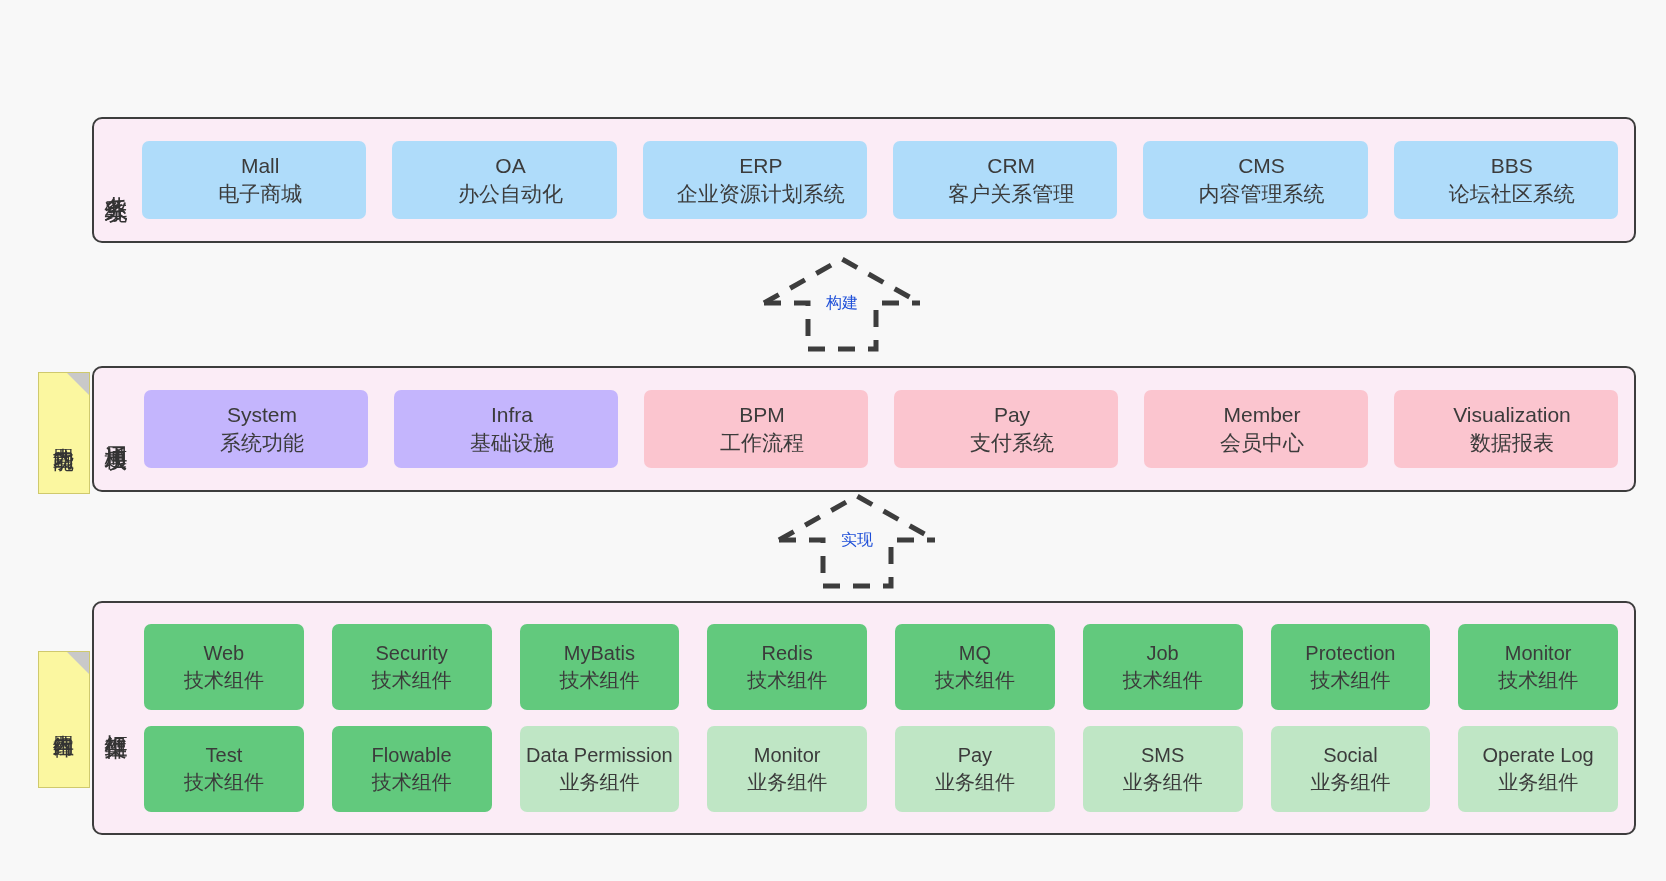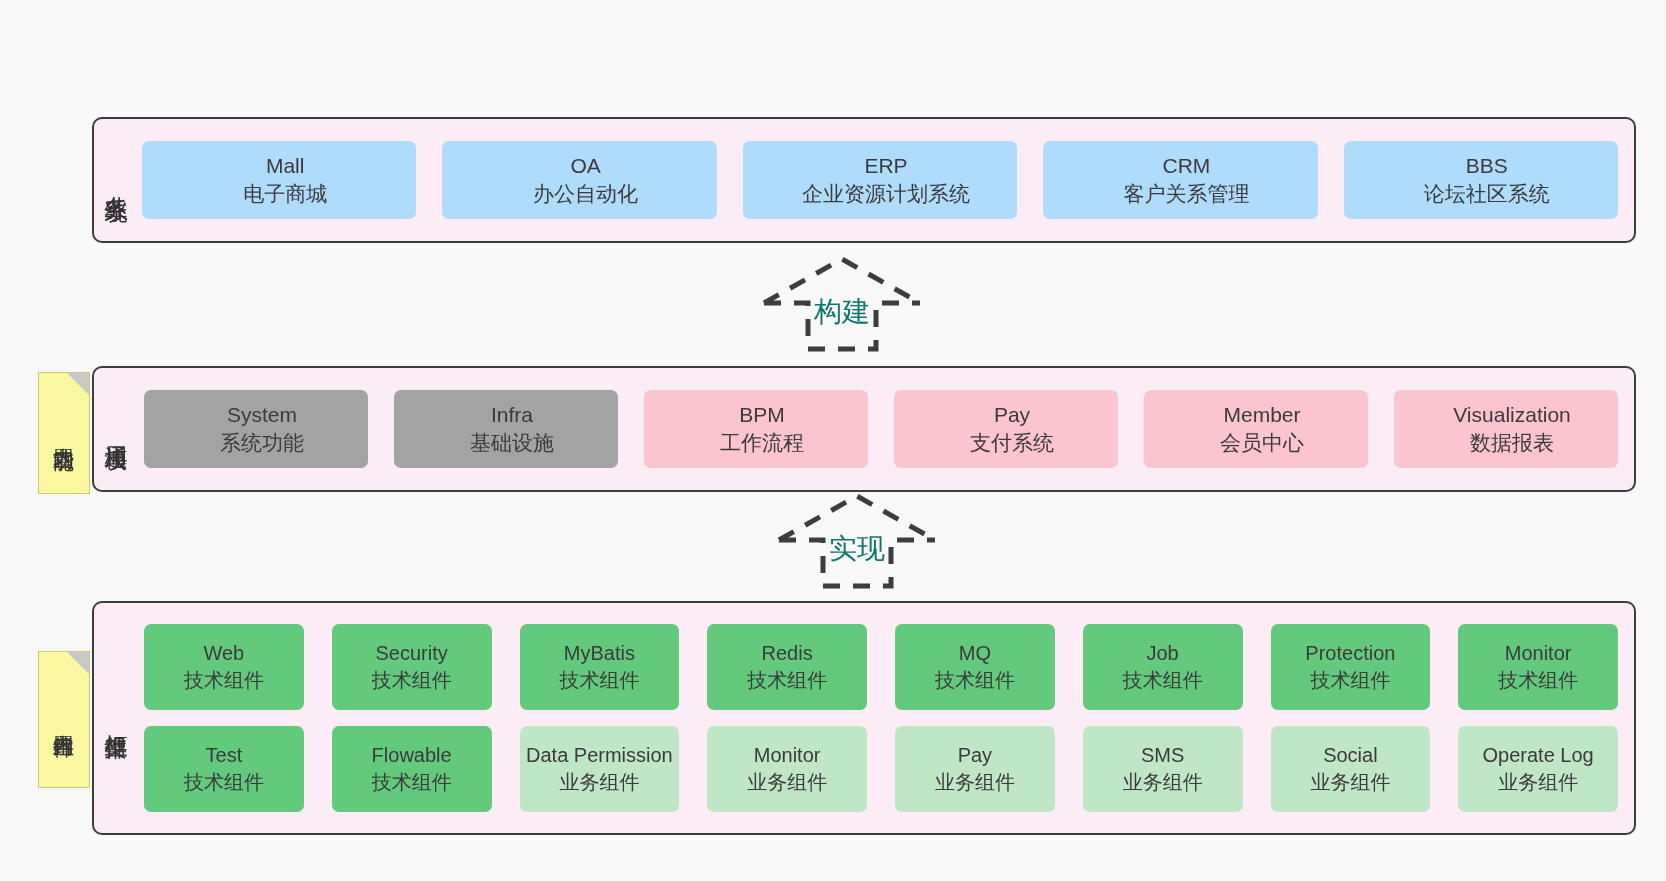--- a/index.html
+++ b/index.html
@@ -79,21 +79,21 @@
     color: #3b3b3b;
     box-sizing: border-box;
     padding: 6px 4px;
     user-select: none;
   }
   .card .t-en { display: block; }
   .card .t-cn { display: block; }
 
   
   .c-blue        { background: #afdcfa; }
-  .c-red         { background: #a3a3a3; }
+  .c-red         { background: #c4b5fd; }
   .c-pink        { background: #fbc5cf; }
   .c-green       { background: #62c97d; }
   .c-lightgreen  { background: #bfe6c5; }
 
   
   #layer-business  { left: 92px;  top: 117px; width: 1544px; height: 126px; }
   #layer-modules   { left: 92px;  top: 366px; width: 1544px; height: 126px; }
   #layer-framework { left: 92px;  top: 601px; width: 1544px; height: 234px; }
 
   #layer-business .layer-body  { padding-left: 4px; }
@@ -137,22 +137,22 @@
     position: absolute;
     width: 180px;
     height: 100px;
   }
   .arrow-wrap svg { display: block; }
   .arrow-label {
     position: absolute;
     left: 0; right: 0;
     top: 38px;
     text-align: center;
-    font-size: 28px;
-    color: #0f766e;
+    font-size: 16px;
+    color: #1d4ed8;
     user-select: none;
   }
   #arrow-build   { left: 752px; top: 255px; }
   #arrow-realize { left: 767px; top: 492px; }
 </style>
 </head>
 <body>
 
 <div id="canvas">
 
@@ -168,20 +168,24 @@
           <span class="t-en">OA</span>
           <span class="t-cn">办公自动化</span>
         </div>
         <div class="card c-blue">
           <span class="t-en">ERP</span>
           <span class="t-cn">企业资源计划系统</span>
         </div>
         <div class="card c-blue">
           <span class="t-en">CRM</span>
           <span class="t-cn">客户关系管理</span>
+        </div>
+        <div class="card c-blue">
+          <span class="t-en">CMS</span>
+          <span class="t-cn">内容管理系统</span>
         </div>
         <div class="card c-blue">
           <span class="t-en">BBS</span>
           <span class="t-cn">论坛社区系统</span>
         </div>
       </div>
     </div>
   </div>
 
   <div class="arrow-wrap" id="arrow-build">

